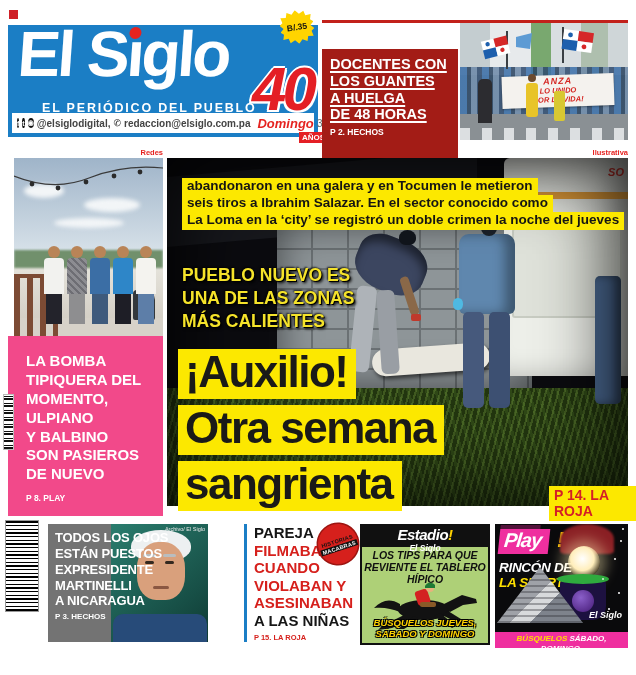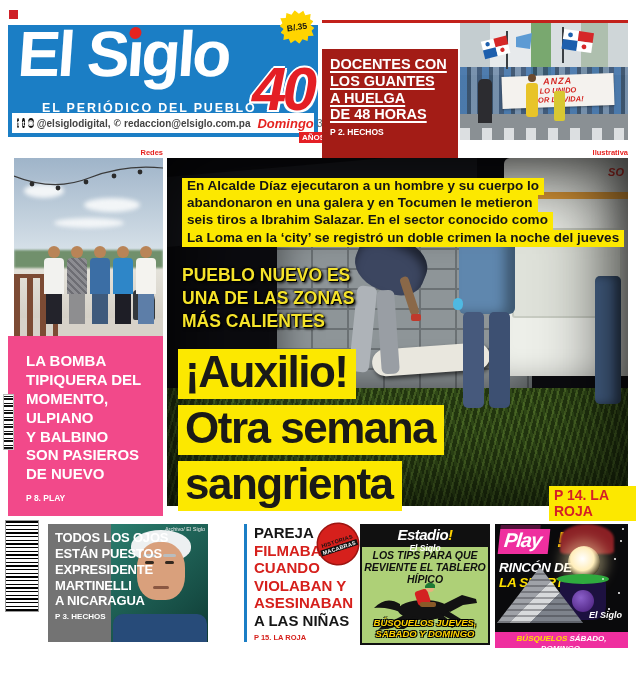--- a/index.html
+++ b/index.html
@@ -331,21 +331,20 @@
     <div class="cop2-torso"></div>
     <div class="cop2-head"></div>
     <div class="cop2-glove"></div>
     <div class="cop2-leg1"></div>
     <div class="cop2-leg2"></div>
     <div class="jeans-right"></div>
     <div class="vignette"></div>
   </div>
 
   <div class="abs intro">
-    <span>En Alcalde  Díaz ejecutaron a un hombre y su cuerpo lo</span>
     <span>abandonaron en una galera y en Tocumen le metieron</span>
     <span>seis tiros a Ibrahim Salazar.  En el sector conocido como</span>
     <span>La Loma en la ‘city’ se registró un doble crimen la noche del jueves</span>
   </div>
   <div class="abs deck">
     <div>PUEBLO NUEVO ES</div>
     <div>UNA DE LAS ZONAS</div>
     <div>MÁS CALIENTES</div>
   </div>
   <div class="abs bigheadline">

